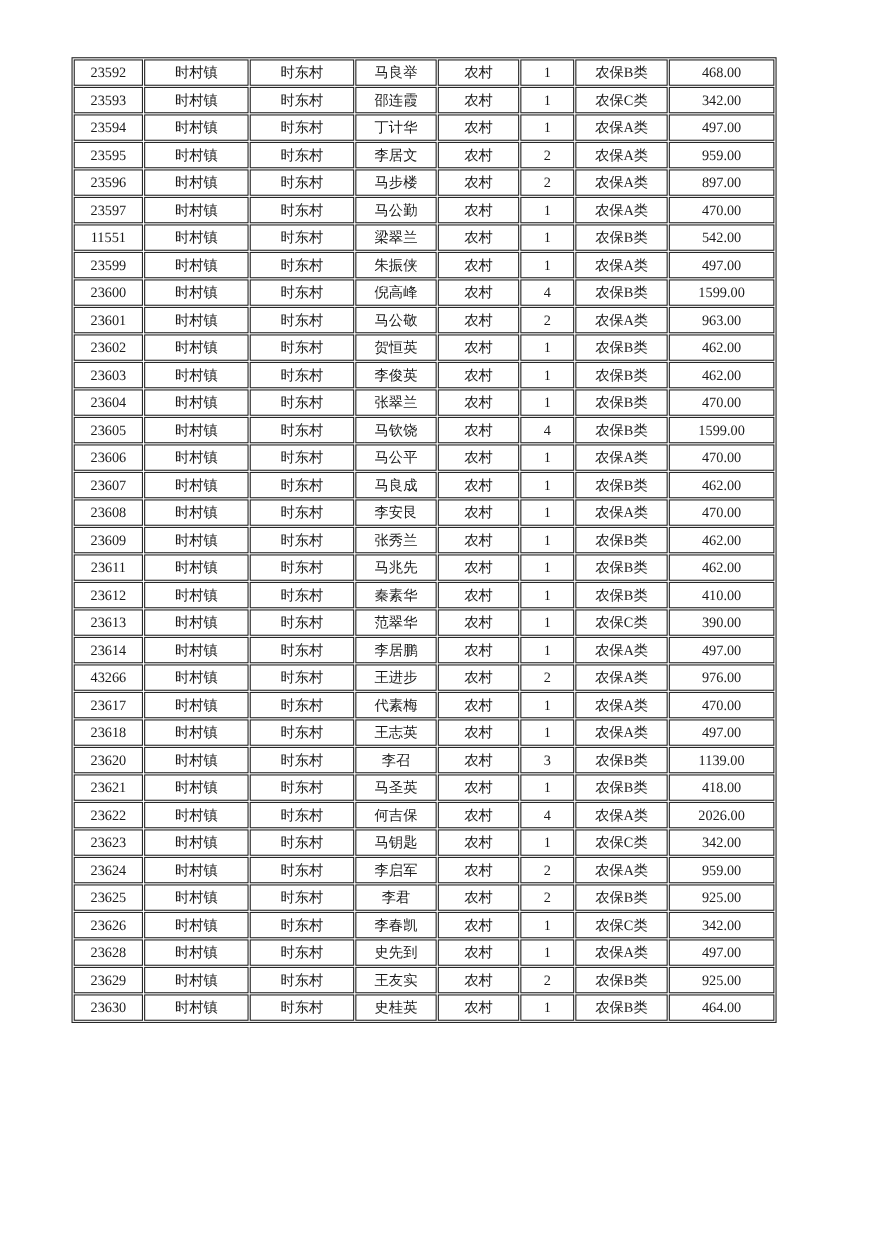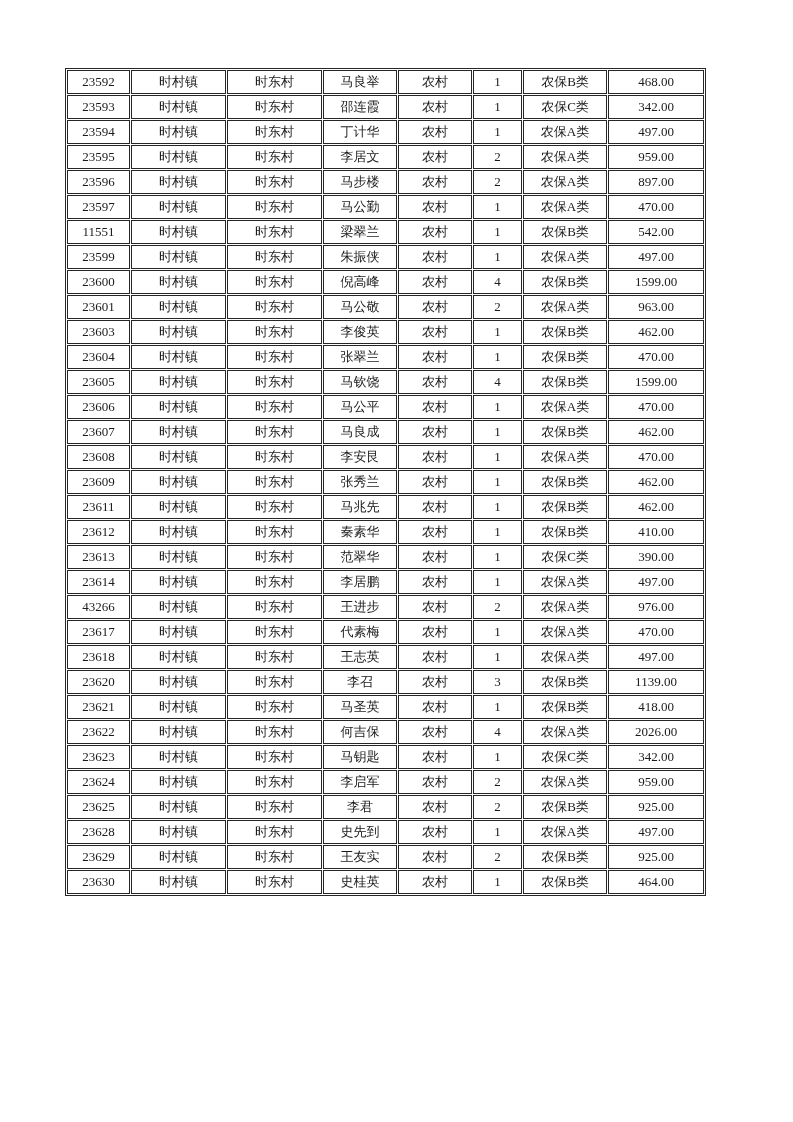--- a/index.html
+++ b/index.html
@@ -11,21 +11,21 @@
   .page{
     position:relative;
     width:793px;height:1122px;
     background:var(--page-bg);
     margin:0 auto;
     font-family:"Liberation Serif","DejaVu Serif",serif;
     overflow:hidden;
   }
   table.records{
     position:absolute;
-    left:65px;top:68px;
+    left:65px;top:52px;
     border-collapse:separate;
     border-spacing:1px;
     table-layout:fixed;
     border:1px solid var(--border-color);
     background:var(--page-bg);
   }
   table.records td{
     border:1px solid var(--border-color);
     height:22px;
     padding:0 1px;
@@ -156,20 +156,30 @@
           <td>23601</td>
           <td>时村镇</td>
           <td>时东村</td>
           <td>马公敬</td>
           <td>农村</td>
           <td>2</td>
           <td>农保A类</td>
           <td>963.00</td>
         </tr>
         <tr>
+          <td>23602</td>
+          <td>时村镇</td>
+          <td>时东村</td>
+          <td>贺恒英</td>
+          <td>农村</td>
+          <td>1</td>
+          <td>农保B类</td>
+          <td>462.00</td>
+        </tr>
+        <tr>
           <td>23603</td>
           <td>时村镇</td>
           <td>时东村</td>
           <td>李俊英</td>
           <td>农村</td>
           <td>1</td>
           <td>农保B类</td>
           <td>462.00</td>
         </tr>
         <tr>
@@ -354,20 +364,30 @@
         </tr>
         <tr>
           <td>23625</td>
           <td>时村镇</td>
           <td>时东村</td>
           <td>李君</td>
           <td>农村</td>
           <td>2</td>
           <td>农保B类</td>
           <td>925.00</td>
+        </tr>
+        <tr>
+          <td>23626</td>
+          <td>时村镇</td>
+          <td>时东村</td>
+          <td>李春凯</td>
+          <td>农村</td>
+          <td>1</td>
+          <td>农保C类</td>
+          <td>342.00</td>
         </tr>
         <tr>
           <td>23628</td>
           <td>时村镇</td>
           <td>时东村</td>
           <td>史先到</td>
           <td>农村</td>
           <td>1</td>
           <td>农保A类</td>
           <td>497.00</td>

